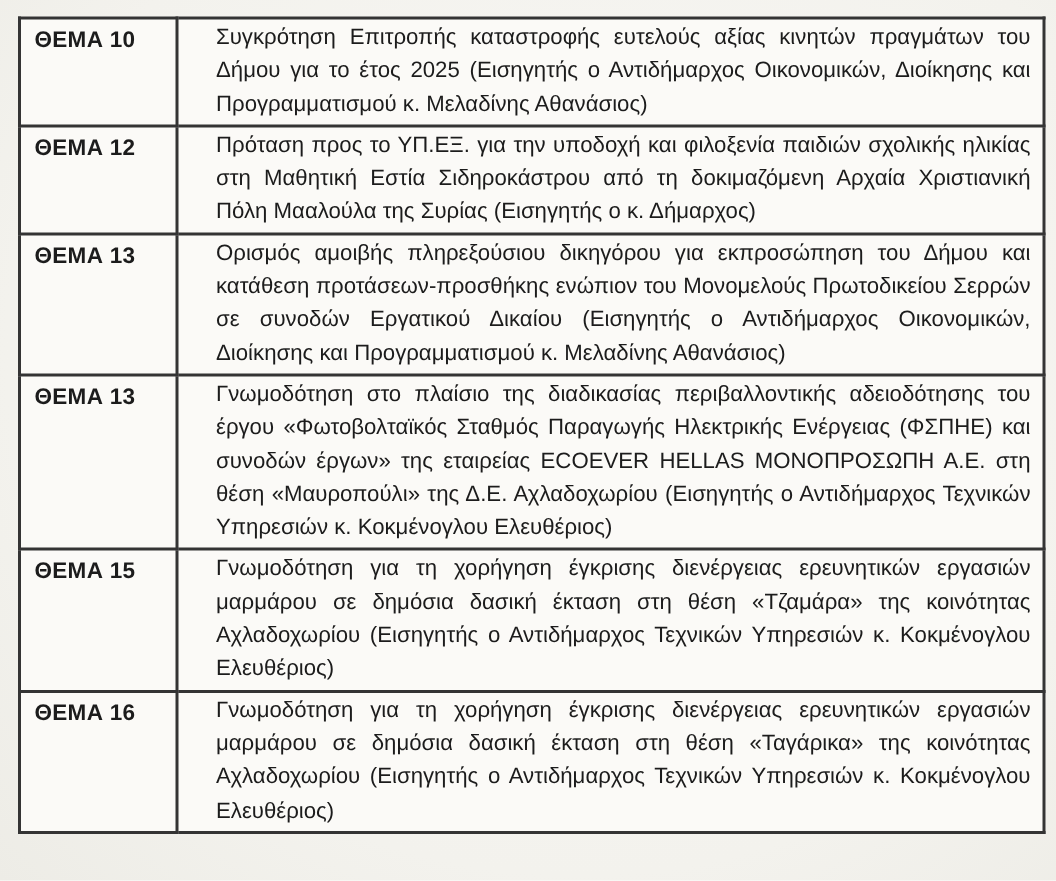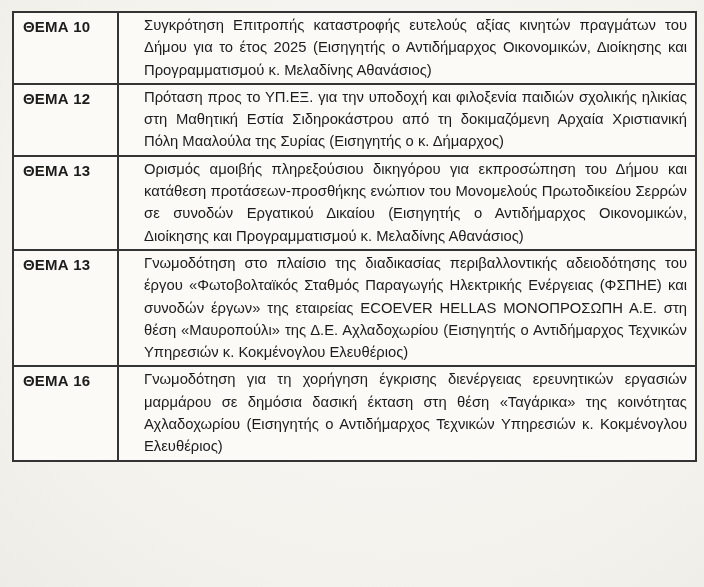--- a/index.html
+++ b/index.html
@@ -69,19 +69,23 @@
       </tr>
       <tr>
         <td class="topic-id">ΘΕΜΑ 13</td>
         <td class="topic-text">Ορισμός αμοιβής πληρεξούσιου δικηγόρου για εκπροσώπηση του Δήμου και κατάθεση προτάσεων-προσθήκης ενώπιον του Μονομελούς Πρωτοδικείου Σερρών σε συνοδών Εργατικού Δικαίου (Εισηγητής ο Αντιδήμαρχος Οικονομικών, Διοίκησης και Προγραμματισμού κ. Μελαδίνης Αθανάσιος)</td>
       </tr>
       <tr>
         <td class="topic-id">ΘΕΜΑ 13</td>
         <td class="topic-text">Γνωμοδότηση στο πλαίσιο της διαδικασίας περιβαλλοντικής αδειοδότησης του έργου «Φωτοβολταϊκός Σταθμός Παραγωγής Ηλεκτρικής Ενέργειας (ΦΣΠΗΕ) και συνοδών έργων» της εταιρείας ECOEVER HELLAS ΜΟΝΟΠΡΟΣΩΠΗ Α.Ε. στη θέση «Μαυροπούλι» της Δ.Ε. Αχλαδοχωρίου (Εισηγητής ο Αντιδήμαρχος Τεχνικών Υπηρεσιών κ. Κοκμένογλου Ελευθέριος)</td>
       </tr>
       <tr>
+        <td class="topic-id">ΘΕΜΑ 15</td>
+        <td class="topic-text">Γνωμοδότηση για τη χορήγηση έγκρισης διενέργειας ερευνητικών εργασιών μαρμάρου σε δημόσια δασική έκταση στη θέση «Τζαμάρα» της κοινότητας Αχλαδοχωρίου (Εισηγητής ο Αντιδήμαρχος Τεχνικών Υπηρεσιών κ. Κοκμένογλου Ελευθέριος)</td>
+      </tr>
+      <tr>
         <td class="topic-id">ΘΕΜΑ 16</td>
         <td class="topic-text">Γνωμοδότηση για τη χορήγηση έγκρισης διενέργειας ερευνητικών εργασιών μαρμάρου σε δημόσια δασική έκταση στη θέση «Ταγάρικα» της κοινότητας Αχλαδοχωρίου (Εισηγητής ο Αντιδήμαρχος Τεχνικών Υπηρεσιών κ. Κοκμένογλου Ελευθέριος)</td>
       </tr>
 
     </tbody>
   </table>
 </div>
 
 </body></html>

